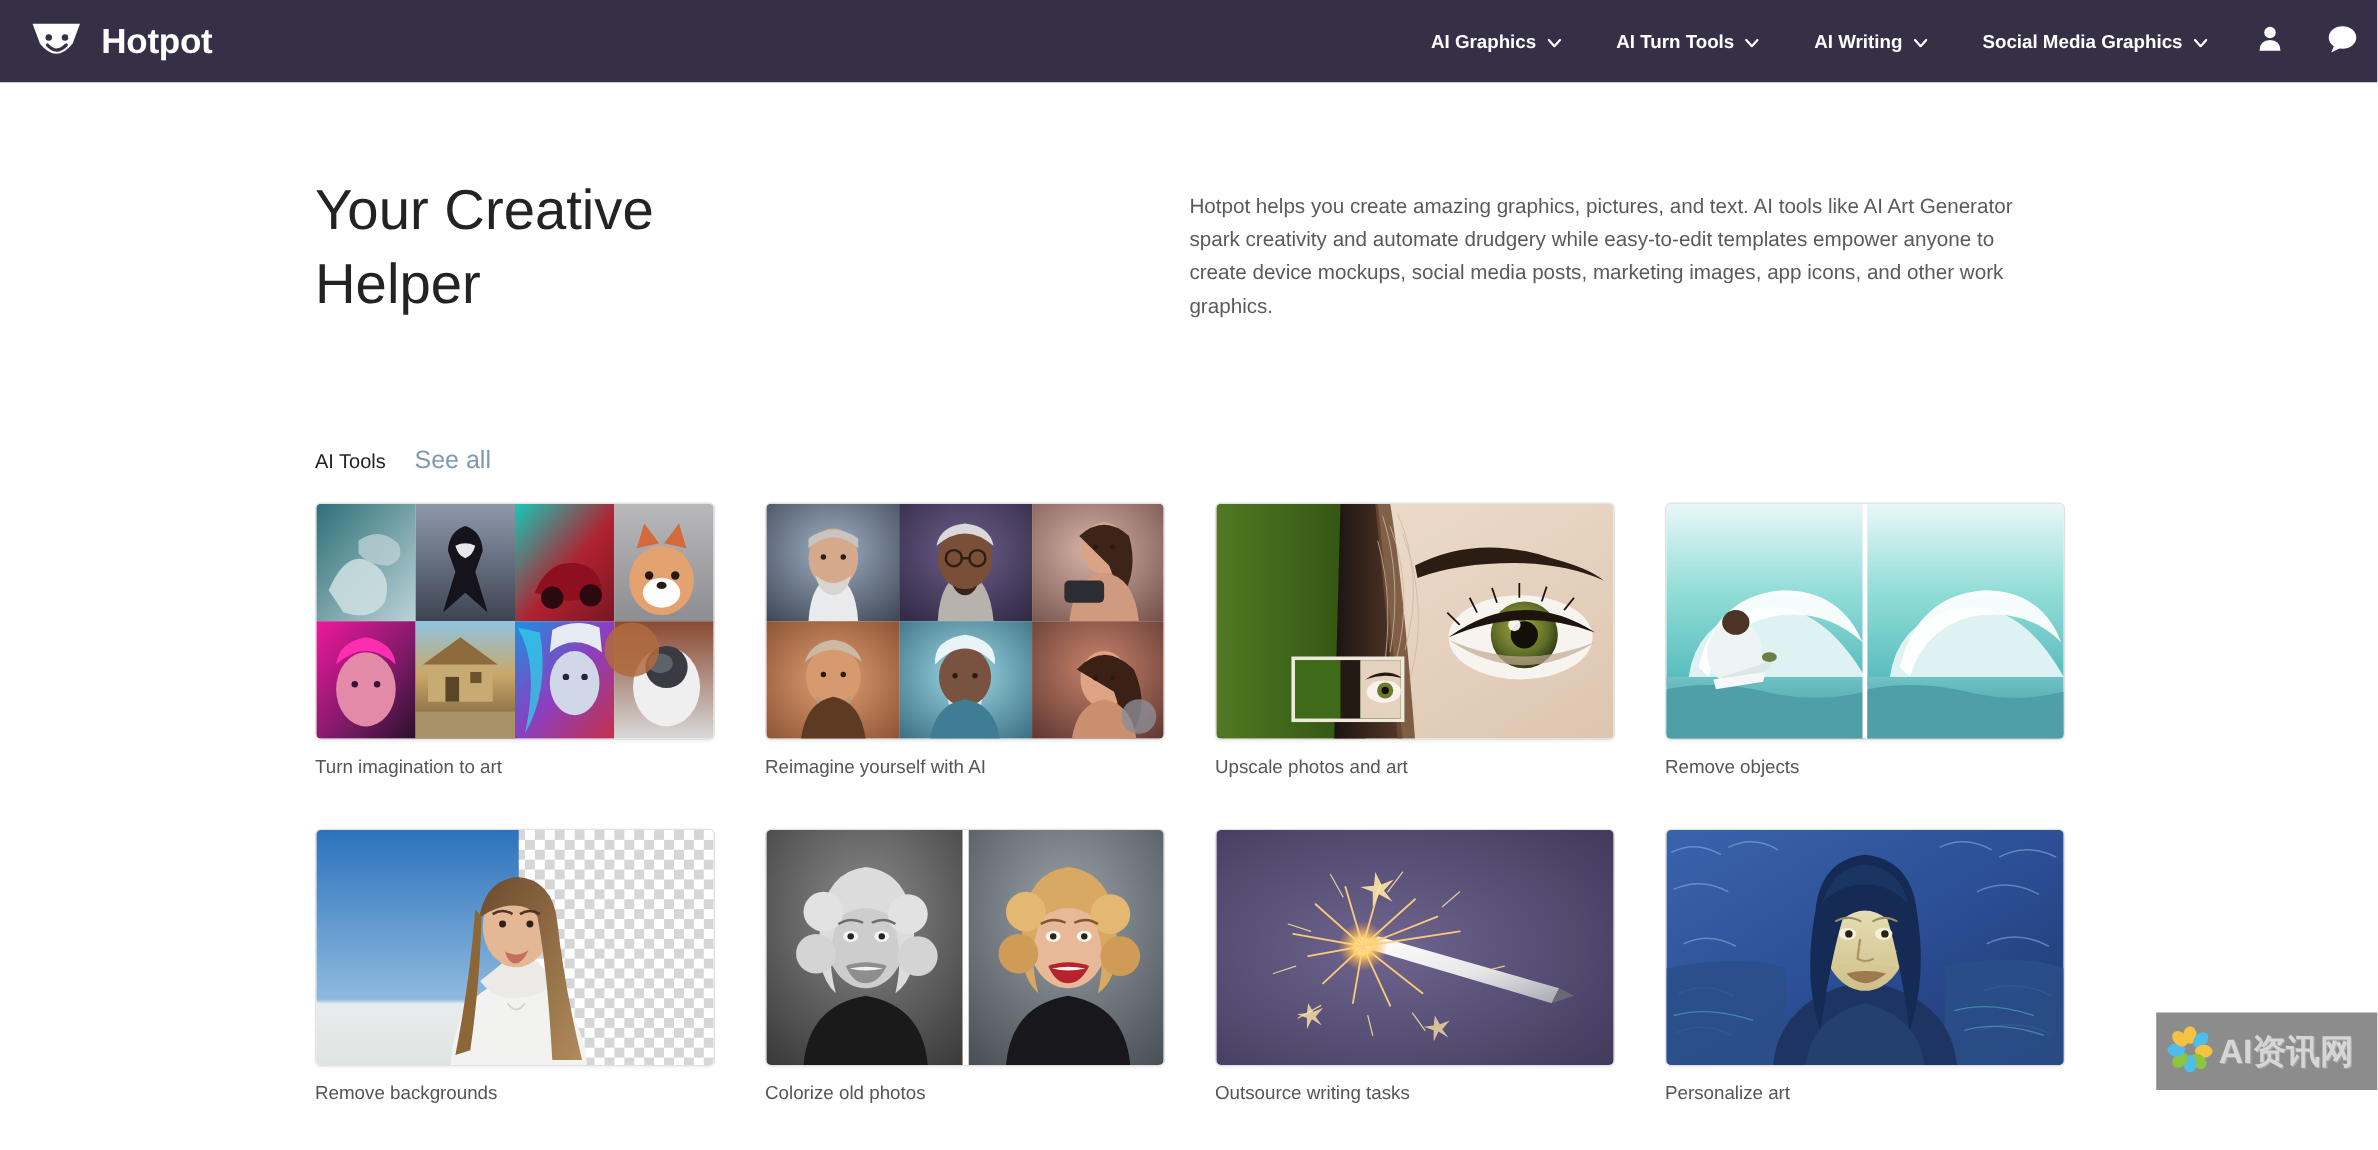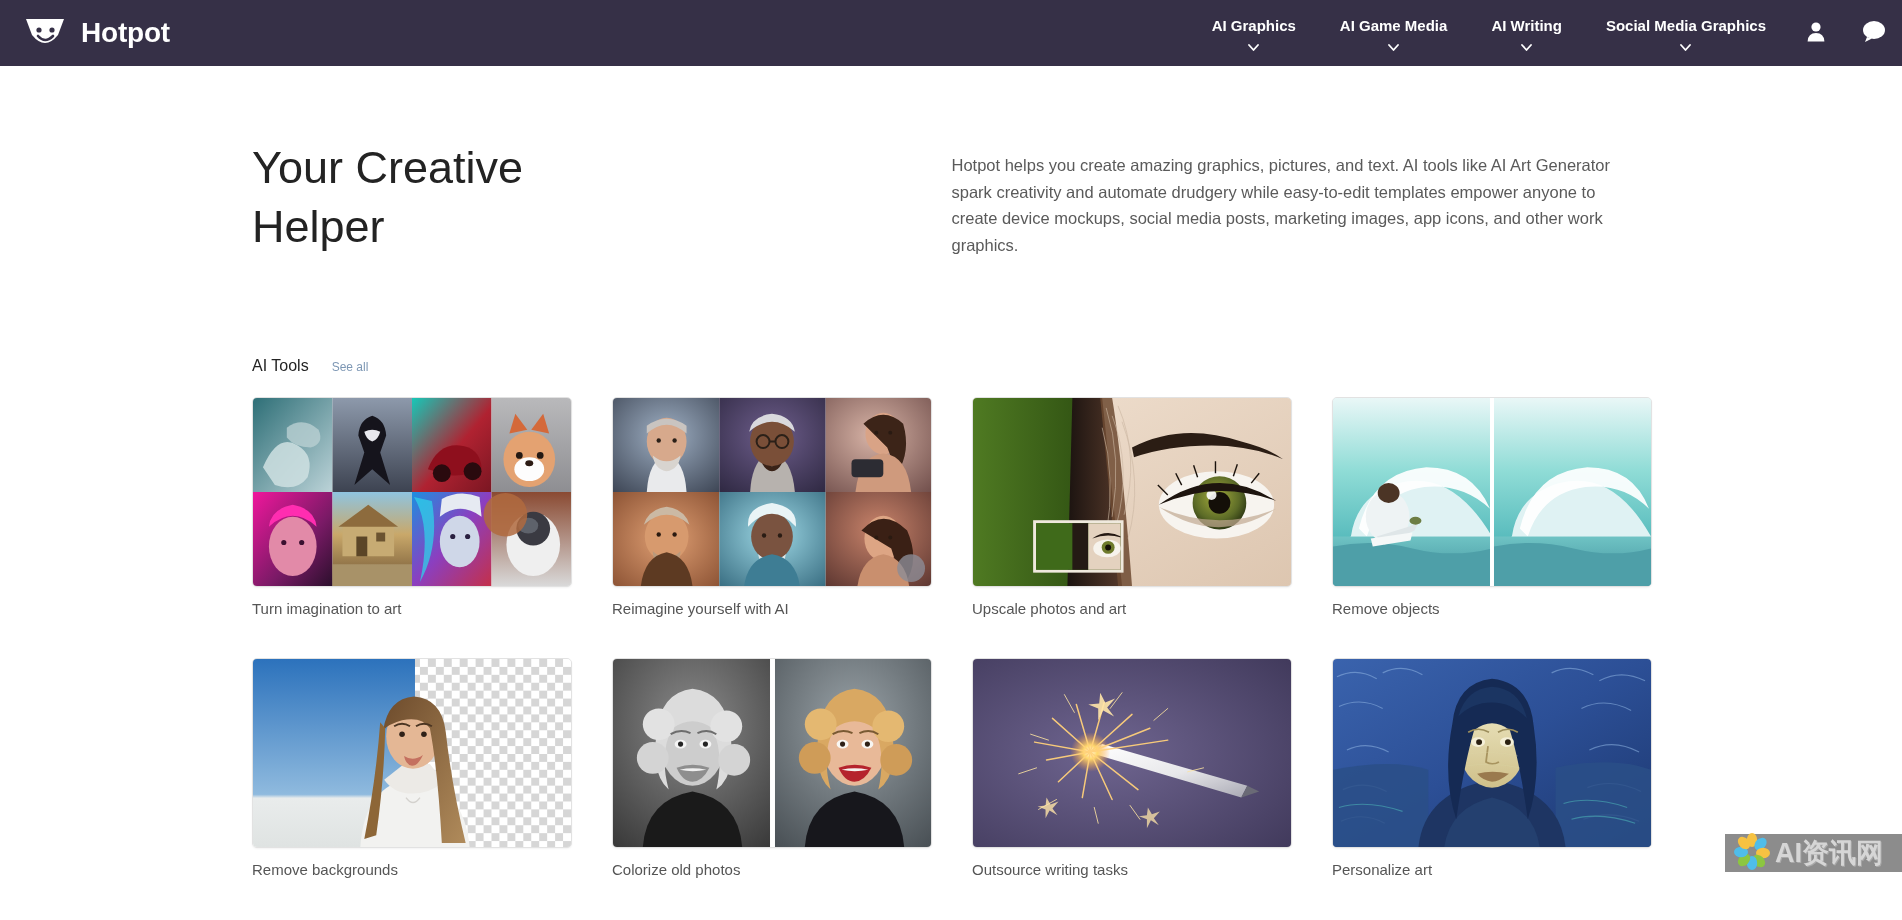--- a/index.html
+++ b/index.html
@@ -44,21 +44,20 @@
   .nav-item {
     display: flex;
     align-items: center;
     gap: 9px;
     color: #ffffff;
     font-size: 15px;
     font-weight: bold;
     padding: 0 22px;
     cursor: pointer;
     white-space: nowrap;
-    flex-direction: column;
   }
   .chev {
     width: 11px; height: 7px;
     display: inline-block;
     position: relative;
     top: 1px;
   }
   .chev svg { display: block; }
   .nav-icon-btn {
     padding: 0 18px;
@@ -115,21 +114,21 @@
     margin-top: 98px;
     margin-bottom: 22px;
   }
   .section-title {
     font-size: 16px;
     color: #232323;
     font-weight: normal;
     margin: 0;
   }
   .see-all {
-    font-size: 12px;
+    font-size: 20px;
     color: #7d97b4;
     text-decoration: none;
     cursor: pointer;
   }
 
   
   .grid {
     display: grid;
     grid-template-columns: repeat(4, 320px);
     column-gap: 37px;
@@ -154,21 +153,21 @@
     color: #555555;
     line-height: 1.2;
   }
 
   
   .watermark {
     position: absolute;
     right: 0px;
     bottom: 48px;
     width: 177px;
-    height: 38px;
+    height: 62px;
     background: #8c8c8c;
     display: flex;
     align-items: center;
     gap: 4px;
     padding: 0 8px;
   }
   .wm-logo { width: 38px; height: 38px; flex: none; }
   .wm-text {
     color: #d6d6d6;
     font-size: 27px;
@@ -200,21 +199,21 @@
     <div class="nav-item">
       <span>AI Graphics</span>
       <span class="chev">
         <svg viewBox="0 0 11 7">
             <path d="M1 1 L5.5 6 L10 1" stroke="#ffffff" stroke-width="1.8" fill="none" stroke-linecap="round" stroke-linejoin="round"></path>
           </svg>
       </span>
     </div>
 
     <div class="nav-item">
-      <span>AI Game Media</span>
+      <span>AI Turn Tools</span>
       <span class="chev">
         <svg viewBox="0 0 11 7">
             <path d="M1 1 L5.5 6 L10 1" stroke="#ffffff" stroke-width="1.8" fill="none" stroke-linecap="round" stroke-linejoin="round"></path>
           </svg>
       </span>
     </div>
 
     <div class="nav-item">
       <span>AI Writing</span>
       <span class="chev">

